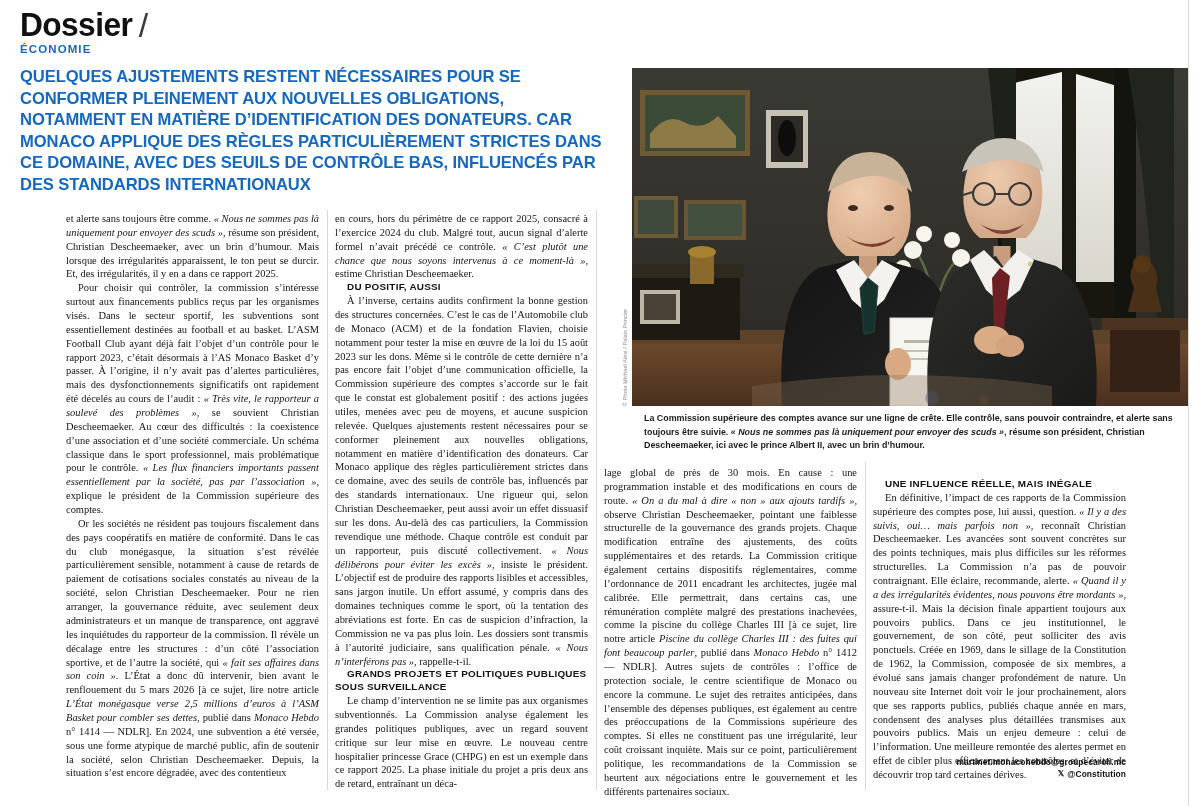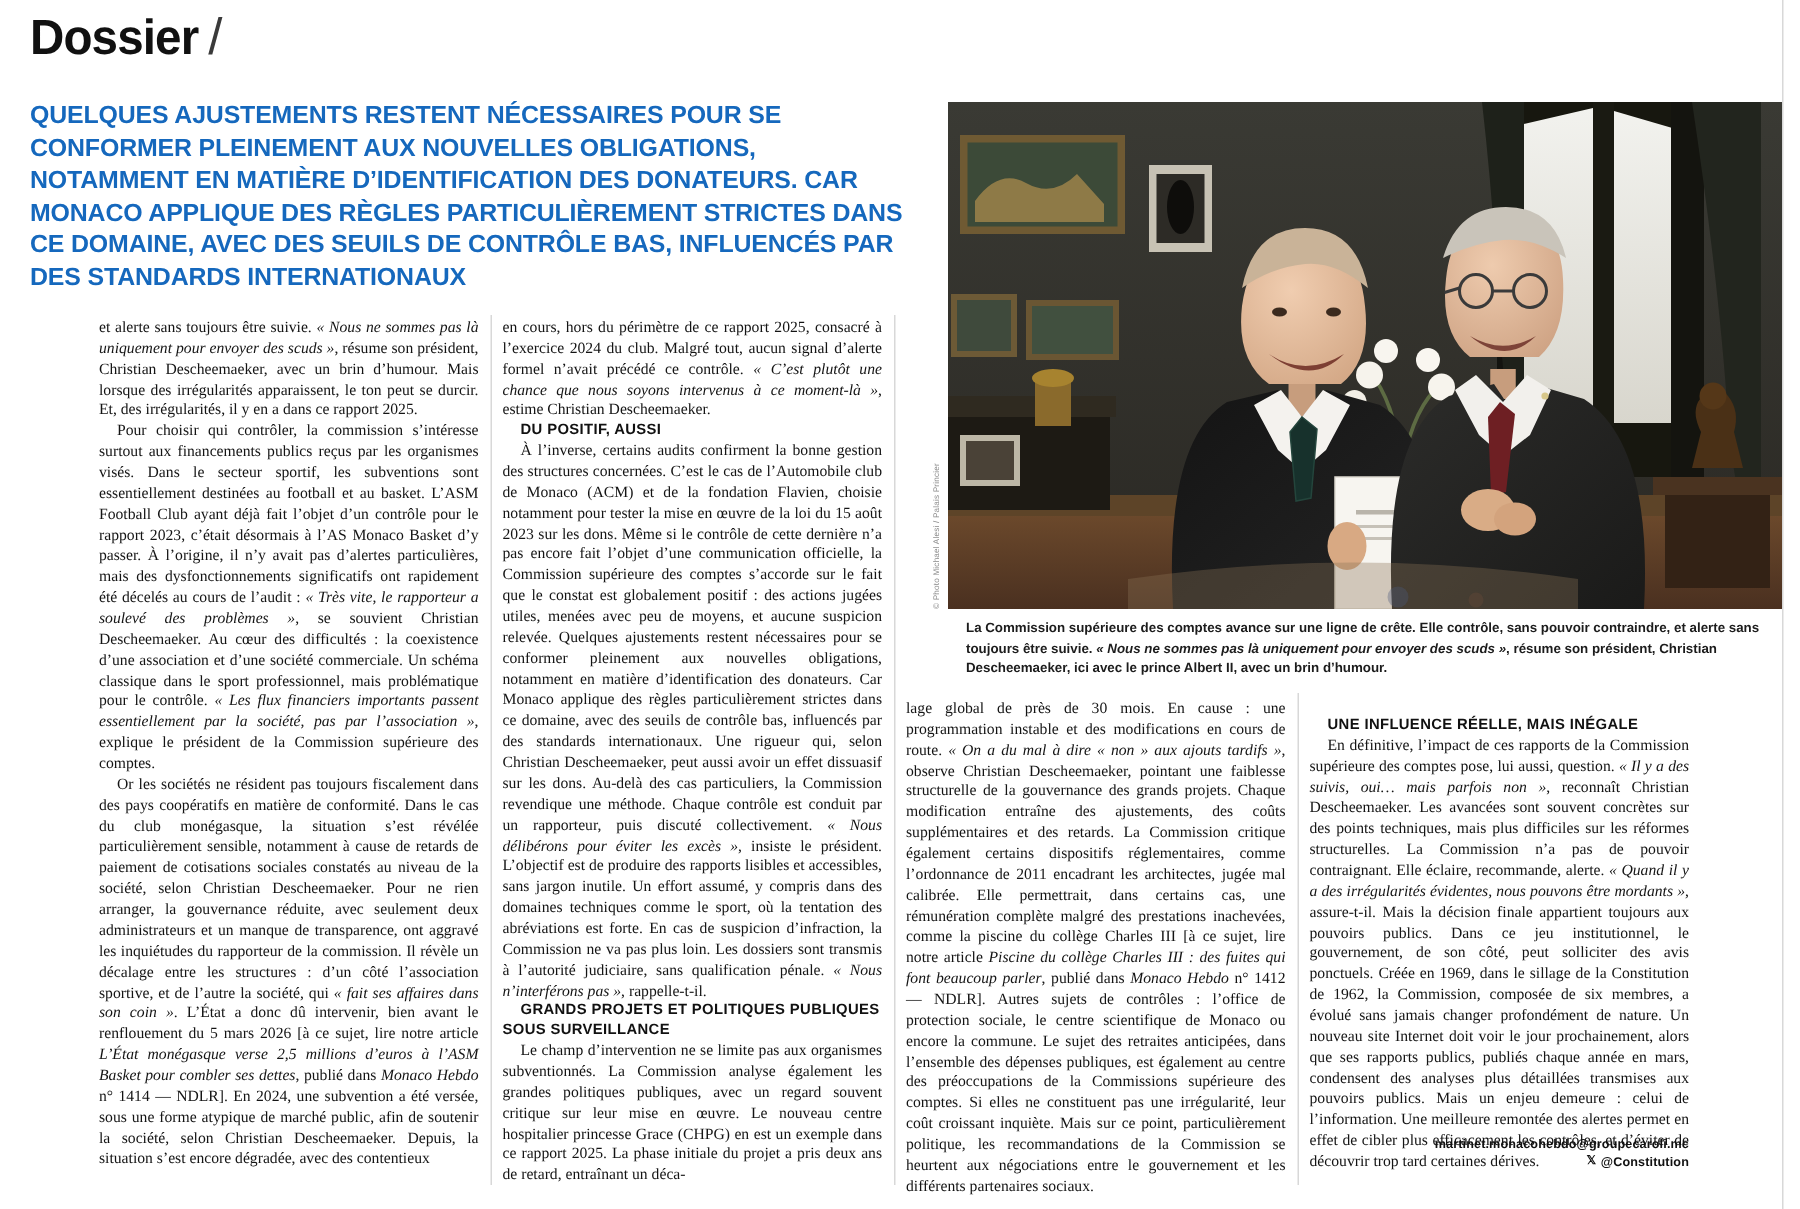--- a/index.html
+++ b/index.html
@@ -202,20 +202,21 @@
 </head>
 <body>
 
 <div class="page">
 
   <div class="masthead">
     <div class="masthead-title-row">
       <div class="masthead-title">Dossier</div>
       <div class="masthead-slash">/</div>
     </div>
+    <div class="masthead-sub">ÉCONOMIE</div>
   </div>
 
   <div class="standfirst">QUELQUES AJUSTEMENTS RESTENT NÉCESSAIRES POUR SE CONFORMER PLEINEMENT AUX NOUVELLES OBLIGATIONS, NOTAMMENT EN MATIÈRE D’IDENTIFICATION DES DONATEURS. CAR MONACO APPLIQUE DES RÈGLES PARTICULIÈREMENT STRICTES DANS CE DOMAINE, AVEC DES SEUILS DE CONTRÔLE BAS, INFLUENCÉS PAR DES STANDARDS INTERNATIONAUX</div>
 
   <div class="photo-block">
     <div class="photo">
       <svg viewBox="0 0 556 338" preserveAspectRatio="none" aria-hidden="true">
         <defs>
           <linearGradient id="wall" x1="0" y1="0" x2="0" y2="1">
             <stop offset="0" stop-color="#3a3a34"></stop>
@@ -348,21 +349,21 @@
   <div class="photo-caption">
     <span>La Commission supérieure des comptes avance sur une ligne de crête. Elle contrôle, sans pouvoir contraindre, et alerte sans toujours être suivie. </span><i>« Nous ne sommes pas là uniquement pour envoyer des scuds »</i><span>, résume son président, Christian Descheemaeker, ici avec le prince Albert II, avec un brin d’humour.</span>
   </div>
 
   <div class="vrule" style="left:327px; top:210px; height:580px;"></div>
   <div class="vrule" style="left:596px; top:210px; height:580px;"></div>
   <div class="vrule" style="left:865px; top:462px; height:328px;"></div>
   <div class="vrule" style="left:1188px; top:0px; height:806px;"></div>
 
   <div class="col" id="col1">
-    <p class="noindent"><span>et alerte sans toujours être suivie. </span><i>« Nous ne sommes pas là uniquement pour envoyer des scuds »</i><span>, résume son président, Christian Descheemaeker, avec un brin d’humour. Mais lorsque des irrégularités apparaissent, le ton peut se durcir. Et, des irrégularités, il y en a dans ce rapport 2025.</span></p>
+    <p class="noindent"><span>et alerte sans toujours être comme. </span><i>« Nous ne sommes pas là uniquement pour envoyer des scuds »</i><span>, résume son président, Christian Descheemaeker, avec un brin d’humour. Mais lorsque des irrégularités apparaissent, le ton peut se durcir. Et, des irrégularités, il y en a dans ce rapport 2025.</span></p>
     <p><span>Pour choisir qui contrôler, la commission s’intéresse surtout aux financements publics reçus par les organismes visés. Dans le secteur sportif, les subventions sont essentiellement destinées au football et au basket. L’ASM Football Club ayant déjà fait l’objet d’un contrôle pour le rapport 2023, c’était désormais à l’AS Monaco Basket d’y passer. À l’origine, il n’y avait pas d’alertes particulières, mais des dysfonctionnements significatifs ont rapidement été décelés au cours de l’audit : </span><i>« Très vite, le rapporteur a soulevé des problèmes »</i><span>, se souvient Christian Descheemaeker. Au cœur des difficultés : la coexistence d’une association et d’une société commerciale. Un schéma classique dans le sport professionnel, mais problématique pour le contrôle. </span><i>« Les flux financiers importants passent essentiellement par la société, pas par l’association »</i><span>, explique le président de la Commission supérieure des comptes.</span></p>
     <p><span>Or les sociétés ne résident pas toujours fiscalement dans des pays coopératifs en matière de conformité. Dans le cas du club monégasque, la situation s’est révélée particulièrement sensible, notamment à cause de retards de paiement de cotisations sociales constatés au niveau de la société, selon Christian Descheemaeker. Pour ne rien arranger, la gouvernance réduite, avec seulement deux administrateurs et un manque de transparence, ont aggravé les inquiétudes du rapporteur de la commission. Il révèle un décalage entre les structures : d’un côté l’association sportive, et de l’autre la société, qui </span><i>« fait ses affaires dans son coin »</i><span>. L’État a donc dû intervenir, bien avant le renflouement du 5 mars 2026 [à ce sujet, lire notre article </span><i>L’État monégasque verse 2,5 millions d’euros à l’ASM Basket pour combler ses dettes</i><span>, publié dans </span><i>Monaco Hebdo</i><span> n° 1414 — NDLR]. En 2024, une subvention a été versée, sous une forme atypique de marché public, afin de soutenir la société, selon Christian Descheemaeker. Depuis, la situation s’est encore dégradée, avec des contentieux</span></p>
   </div>
 
   <div class="col" id="col2">
     <p class="noindent"><span>en cours, hors du périmètre de ce rapport 2025, consacré à l’exercice 2024 du club. Malgré tout, aucun signal d’alerte formel n’avait précédé ce contrôle. </span><i>« C’est plutôt une chance que nous soyons intervenus à ce moment-là »</i><span>, estime Christian Descheemaeker.</span></p>
     <p class="subhead">DU POSITIF, AUSSI</p>
     <p><span>À l’inverse, certains audits confirment la bonne gestion des structures concernées. C’est le cas de l’Automobile club de Monaco (ACM) et de la fondation Flavien, choisie notamment pour tester la mise en œuvre de la loi du 15 août 2023 sur les dons. Même si le contrôle de cette dernière n’a pas encore fait l’objet d’une communication officielle, la Commission supérieure des comptes s’accorde sur le fait que le constat est globalement positif : des actions jugées utiles, menées avec peu de moyens, et aucune suspicion relevée. Quelques ajustements restent nécessaires pour se conformer pleinement aux nouvelles obligations, notamment en matière d’identification des donateurs. Car Monaco applique des règles particulièrement strictes dans ce domaine, avec des seuils de contrôle bas, influencés par des standards internationaux. Une rigueur qui, selon Christian Descheemaeker, peut aussi avoir un effet dissuasif sur les dons. Au-delà des cas particuliers, la Commission revendique une méthode. Chaque contrôle est conduit par un rapporteur, puis discuté collectivement. </span><i>« Nous délibérons pour éviter les excès »</i><span>, insiste le président. L’objectif est de produire des rapports lisibles et accessibles, sans jargon inutile. Un effort assumé, y compris dans des domaines techniques comme le sport, où la tentation des abréviations est forte. En cas de suspicion d’infraction, la Commission ne va pas plus loin. Les dossiers sont transmis à l’autorité judiciaire, sans qualification pénale. </span><i>« Nous n’interférons pas »</i><span>, rappelle-t-il.</span></p>
     <p class="subhead">GRANDS PROJETS ET POLITIQUES PUBLIQUES SOUS SURVEILLANCE</p>
     <p><span>Le champ d’intervention ne se limite pas aux organismes subventionnés. La Commission analyse également les grandes politiques publiques, avec un regard souvent critique sur leur mise en œuvre. Le nouveau centre hospitalier princesse Grace (CHPG) en est un exemple dans ce rapport 2025. La phase initiale du projet a pris deux ans de retard, entraînant un déca-</span></p>

